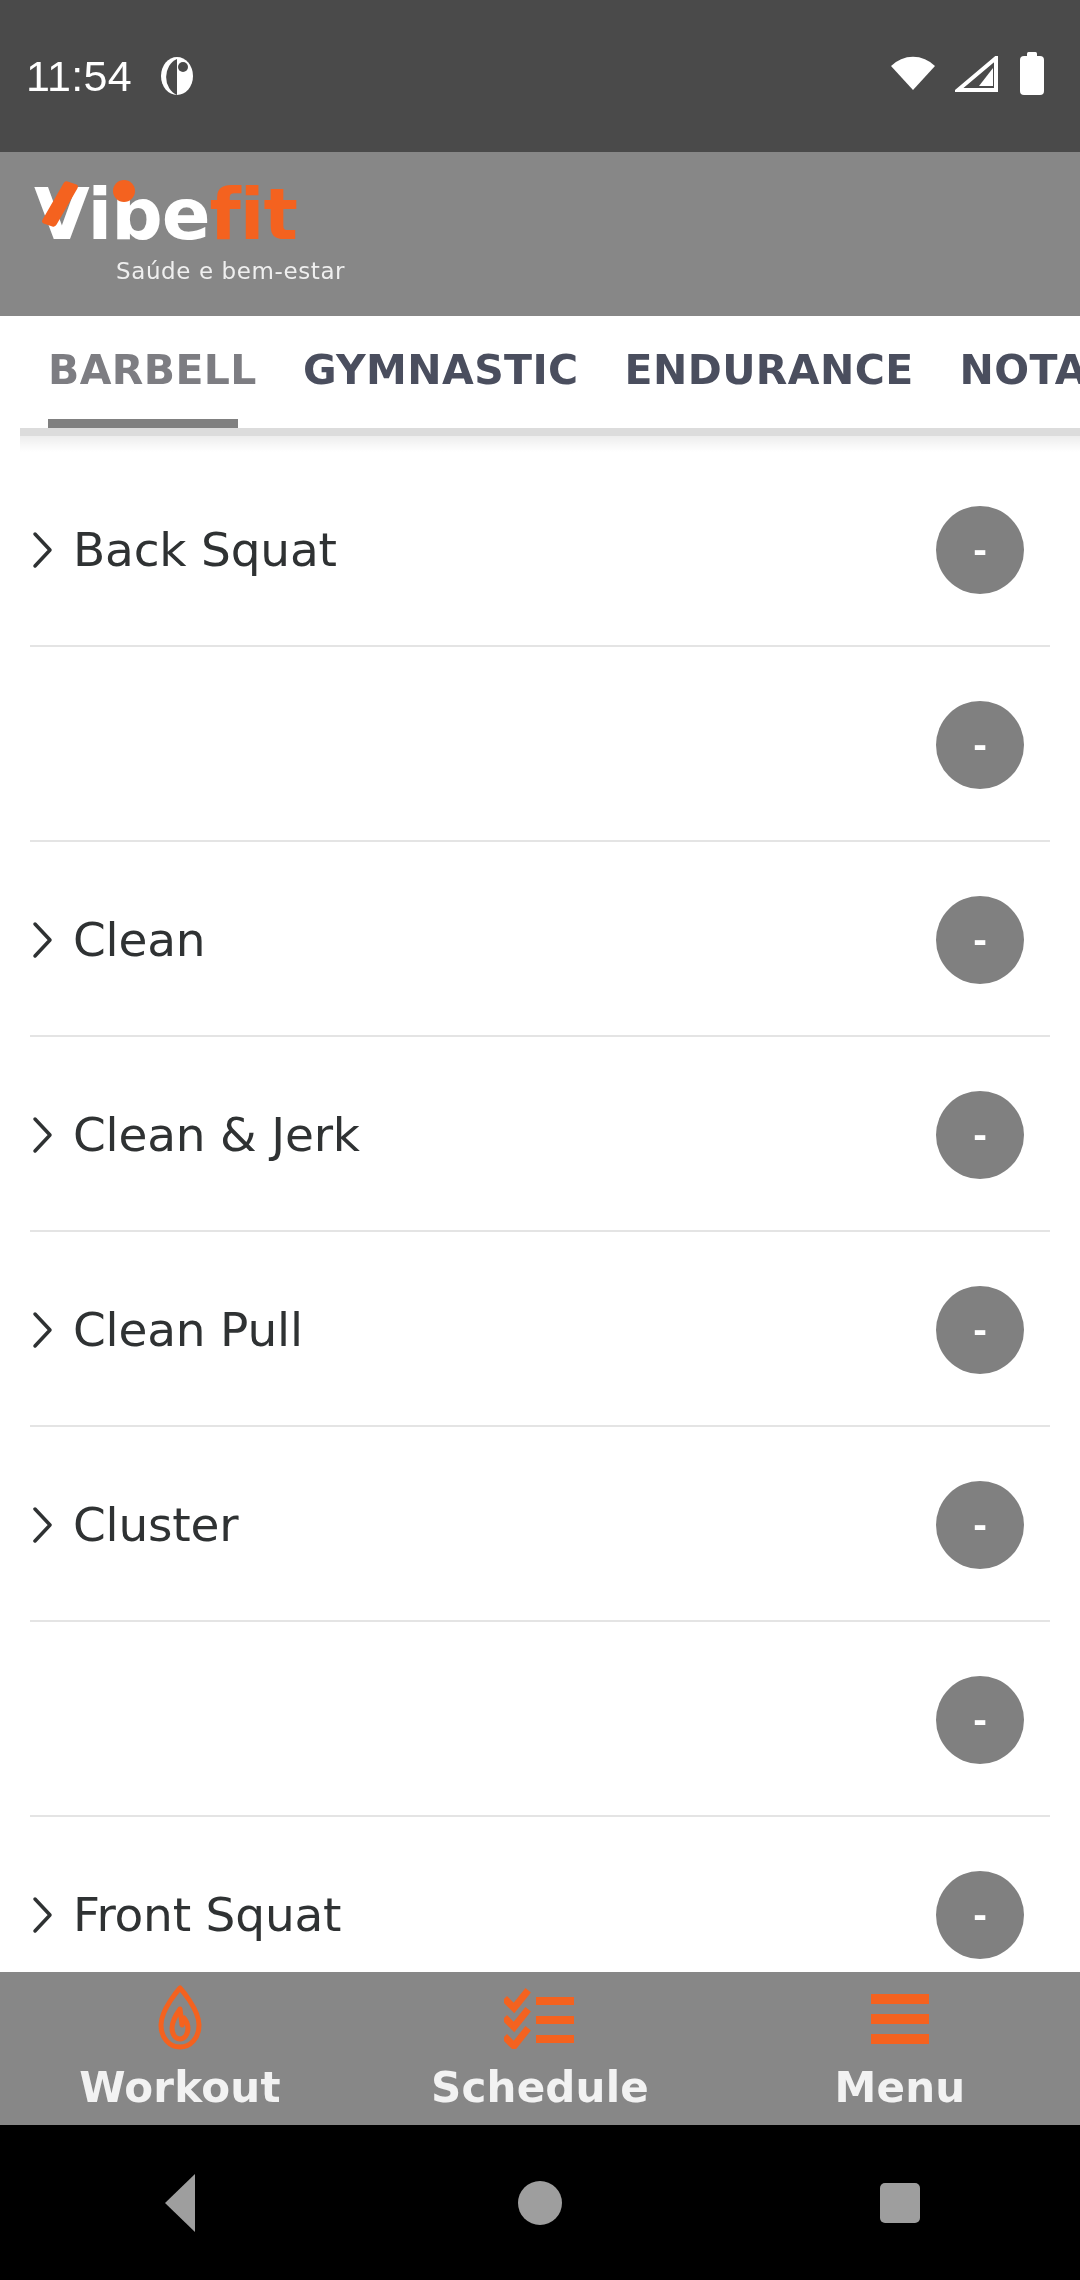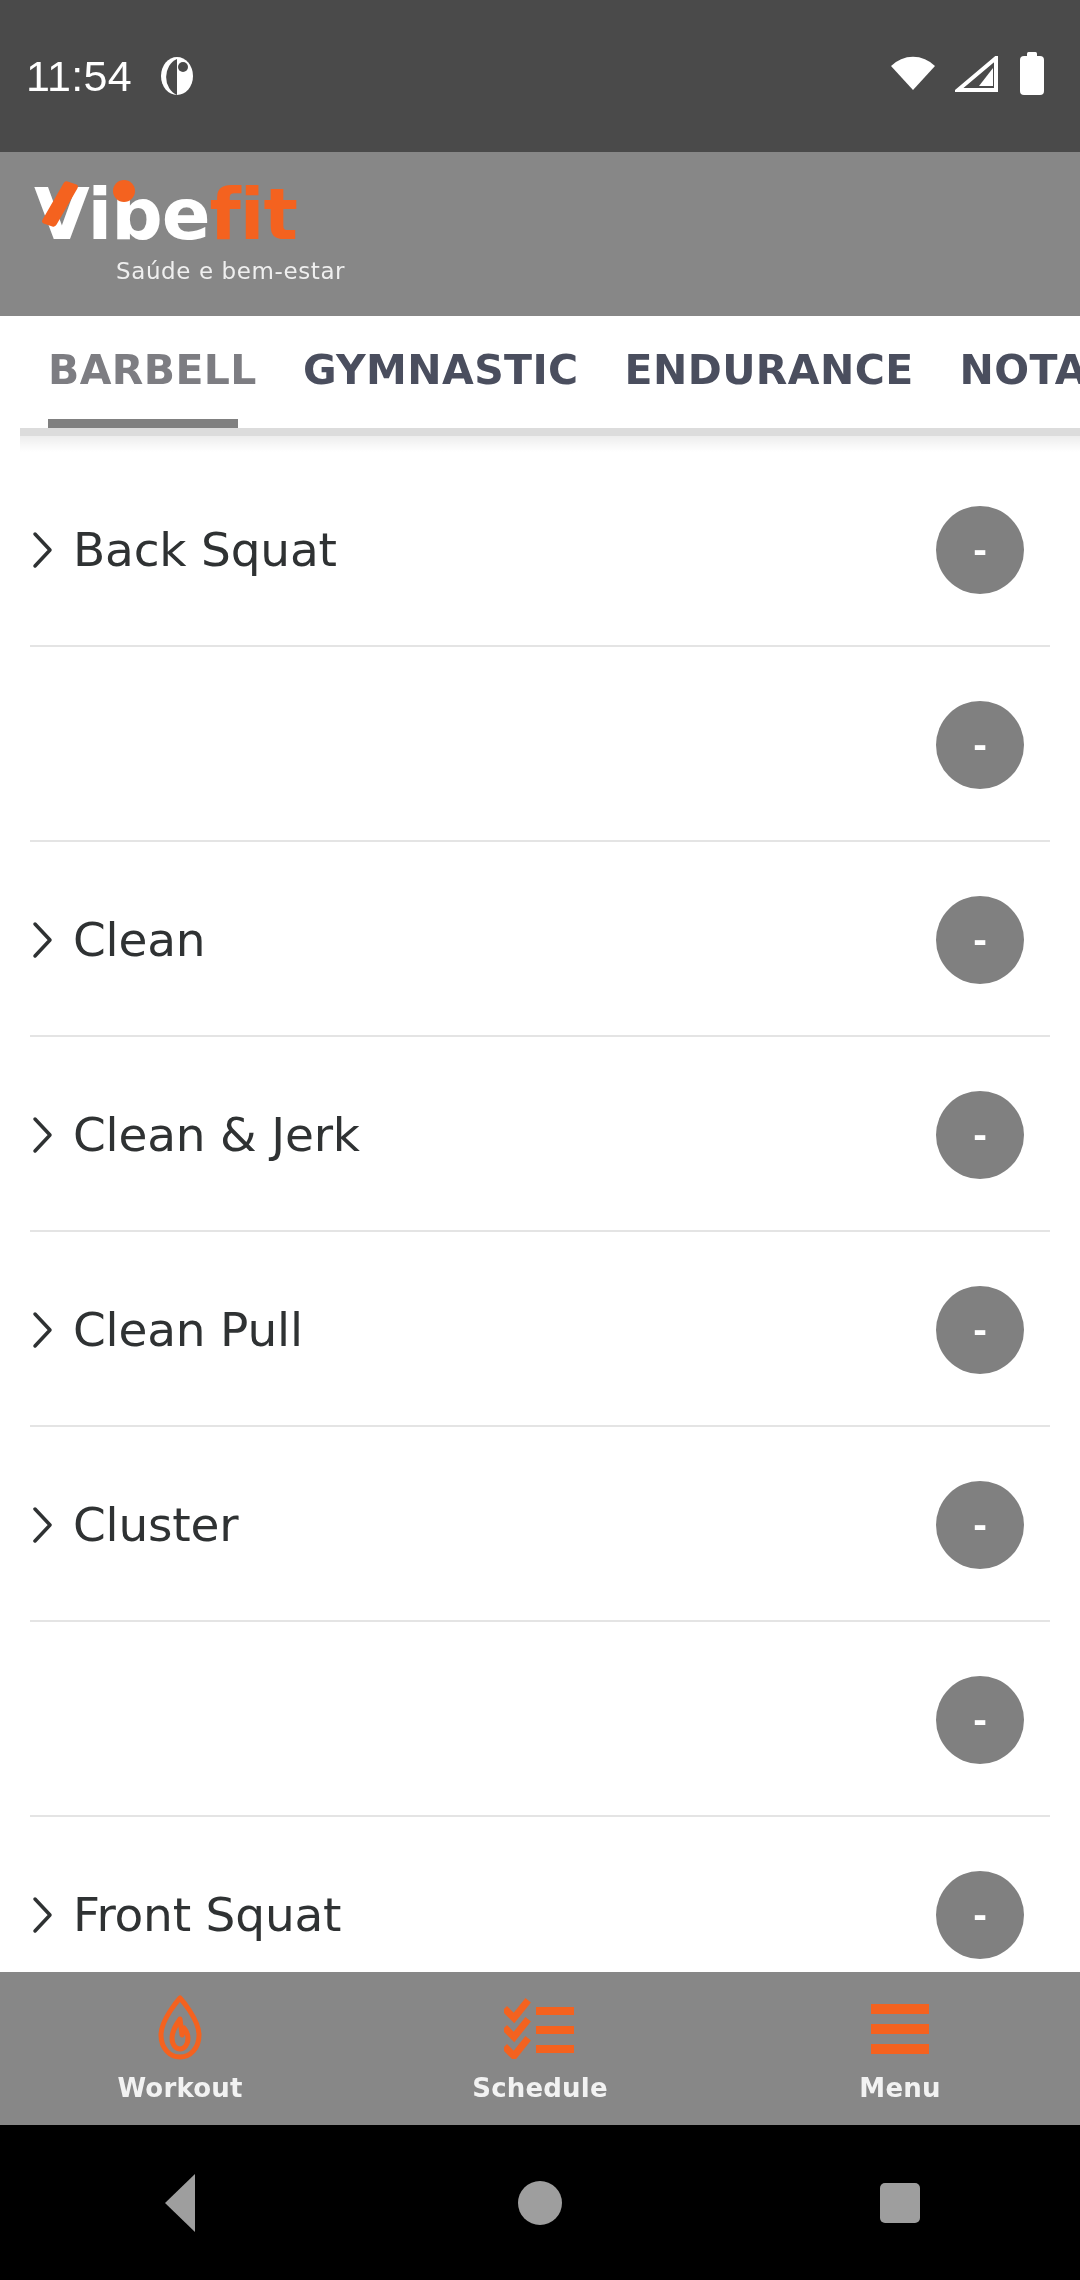--- a/index.html
+++ b/index.html
@@ -132,21 +132,21 @@
     background:#878787;
     display:flex; align-items:center;
   }
   .nav-item{
     flex:1; height:100%;
     display:flex; flex-direction:column;
     align-items:center; justify-content:center; gap:12px;
   }
   .nav-icon{ height:66px; display:flex; align-items:center; justify-content:center; }
   .nav-label{
-    color:#f2f2f2; font-size:26px; font-weight:700;
+    color:#f2f2f2; font-size:42px; font-weight:700;
     letter-spacing:0.2px;
     font-family:"DejaVu Sans", sans-serif;
   }
 
   
   #android-nav{
     position:absolute; bottom:0; left:0; width:1080px; height:155px;
     background:#000000;
     display:flex; align-items:center;
   }

